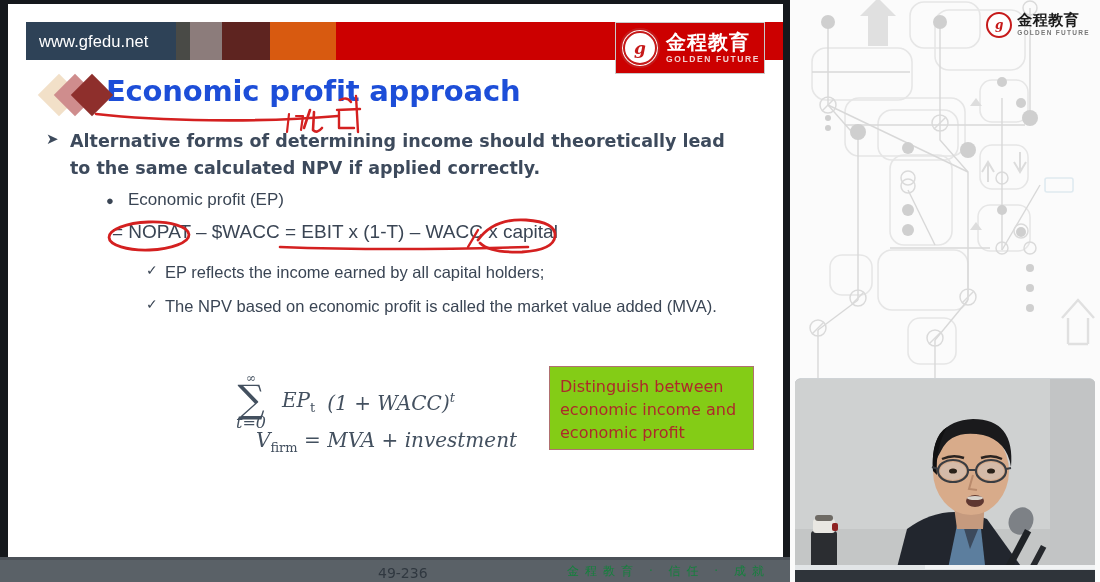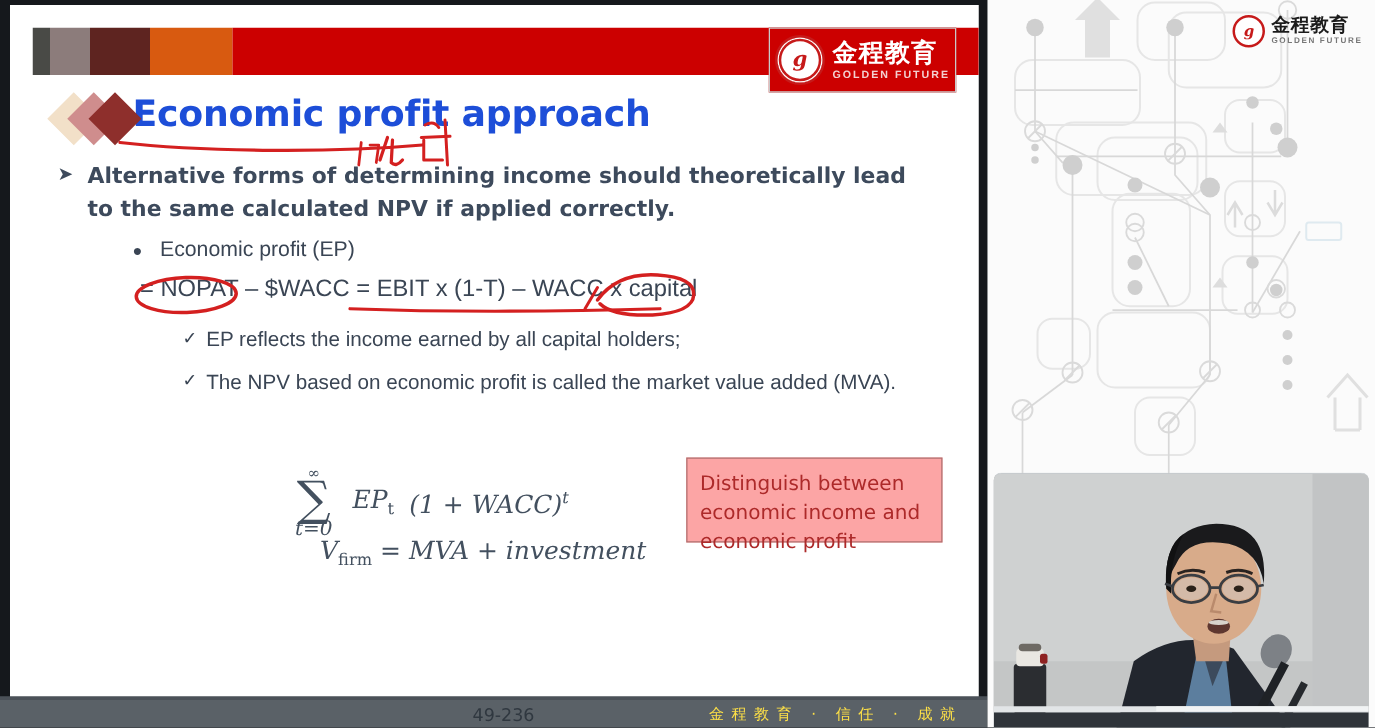--- a/index.html
+++ b/index.html
@@ -113,43 +113,43 @@
   .frac-num { font-size:20px; padding:0 6px 1px; }
   .frac-bar { width:100%; height:1.6px; background:#43505f; }
   .frac-den { font-size:20px; padding:2px 6px 0; white-space:nowrap; }
   .sub { font-size:13px; vertical-align:sub; font-style:normal; }
   .sup { font-size:13px; vertical-align:super; }
 
   #math2 { left:248px; top:424px; font-size:20px; white-space:nowrap; }
 
   
   #callout {
-    position:absolute; left:541px; top:362px; width:205px; height:68px;
-    border:1.5px solid #b07070; background:#fca5a5;
+    position:absolute; left:541px; top:362px; width:205px; height:84px;
+    border:1.5px solid #b07070; background:#84cc16;
     color:#ad2a2a; font-size:16px; line-height:1.45; padding:8px 10px;
     font-family:"DejaVu Sans", sans-serif;
   }
 
   
   #ink { position:absolute; left:0; top:0; width:775px; height:556px; pointer-events:none; }
 
   
   #footer-line {
     position:absolute; left:0; bottom:22px; width:790px; height:3px; background:#4b5158;
   }
   #footer-bar {
     position:absolute; left:0; bottom:0; width:790px; height:22px;
     background:#5a6167;
   }
   #page-no {
     position:absolute; left:378px; bottom:1px; color:#303840; font-size:14px;
     font-family:"DejaVu Sans", sans-serif;
   }
   #footer-cn {
-    position:absolute; right:20px; bottom:2px; color:#fde047; font-size:12px;
+    position:absolute; right:20px; bottom:2px; color:#15803d; font-size:12px;
     letter-spacing:6px; font-family:"DejaVu Sans", sans-serif;
   }
 
   
   #right-panel {
     position:absolute; left:790px; top:0; width:310px; height:582px; background:#fbfbfb;
   }
   #deco { position:absolute; left:0; top:0; width:310px; height:380px; }
 
   #brand-top {
@@ -176,20 +176,21 @@
 </style>
 </head>
 <body>
 
 <div id="app">
 
   <div id="slide-viewport">
     <div id="slide">
 
       <div id="header-band">
+        <div class="hb hb-url">www.gfedu.net</div>
         <div class="hb hb-gray"></div>
         <div class="hb hb-mauve"></div>
         <div class="hb hb-maroon"></div>
         <div class="hb hb-orange"></div>
         <div class="hb hb-red"></div>
       </div>
 
       <div id="logo-box">
         <div id="logo-seal">g</div>
         <div id="logo-text">

